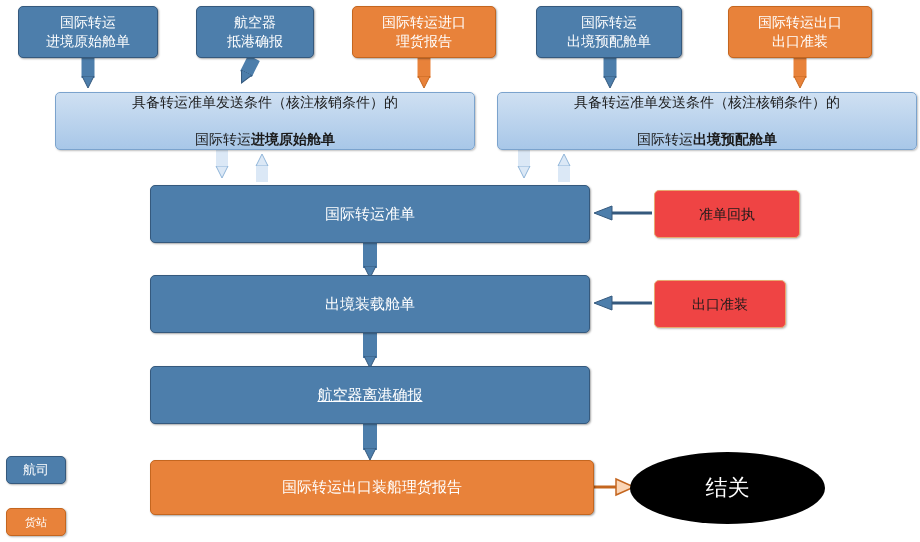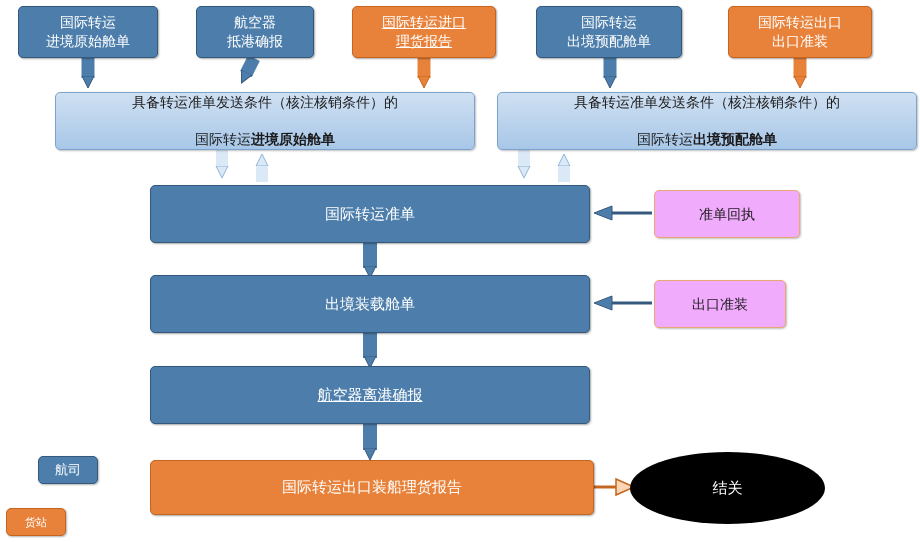--- a/index.html
+++ b/index.html
@@ -58,32 +58,32 @@
   
   .midblue {
     background: #4d7eab;
     border: 1px solid #35597d;
     color: #ffffff;
     font-size: 15px;
     box-shadow: 1px 1px 2px rgba(0,0,0,0.35);
   }
   
   .peach {
-    background: #f0abfc;
+    background: #ef4444;
     border: 1px solid #e8a870;
     color: #1a1a1a;
     font-size: 14px;
     box-shadow: 1px 1px 2px rgba(0,0,0,0.25);
   }
   
   .ellipse {
     background: #000000;
     color: #ffffff;
     border-radius: 50%;
-    font-size: 15px;
+    font-size: 22px;
     justify-content: center;
   }
   
   .legend-blue {
     background: #4d7eab;
     border: 1px solid #35597d;
     color: #ffffff;
     font-size: 13px;
     box-shadow: 1px 1px 2px rgba(0,0,0,0.3);
   }
@@ -154,21 +154,21 @@
   <div class="node blue-top" style="left:18px; top:6px; width:140px; height:52px;">
     <span>国际转运
 进境原始舱单</span>
   </div>
 
   <div class="node blue-top" style="left:196px; top:6px; width:118px; height:52px;">
     <span>航空器
 抵港确报</span>
   </div>
 
-  <div class="node orange" style="left:352px; top:6px; width:144px; height:52px;text-decoration:underline;">
+  <div class="node orange" style="left:352px; top:6px; width:144px; height:52px;">
     <span>国际转运进口
 理货报告</span>
   </div>
 
   <div class="node blue-top" style="left:536px; top:6px; width:146px; height:52px;">
     <span>国际转运
 出境预配舱单</span>
   </div>
 
   <div class="node orange" style="left:728px; top:6px; width:144px; height:52px;">
@@ -211,21 +211,21 @@
   </div>
 
   <div class="node peach" style="left:654px; top:280px; width:132px; height:48px;">
     <span>出口准装</span>
   </div>
 
   <div class="node ellipse" style="left:630px; top:452px; width:195px; height:72px;">
     <span>结关</span>
   </div>
 
-  <div class="node legend-blue" style="left:6px; top:456px; width:60px; height:28px;margin-left:32px;">
+  <div class="node legend-blue" style="left:6px; top:456px; width:60px; height:28px;">
     <span>航司</span>
   </div>
 
   <div class="node legend-orange" style="left:6px; top:508px; width:60px; height:28px;">
     <span>货站</span>
   </div>
 
 </div>
 
 </body></html>

